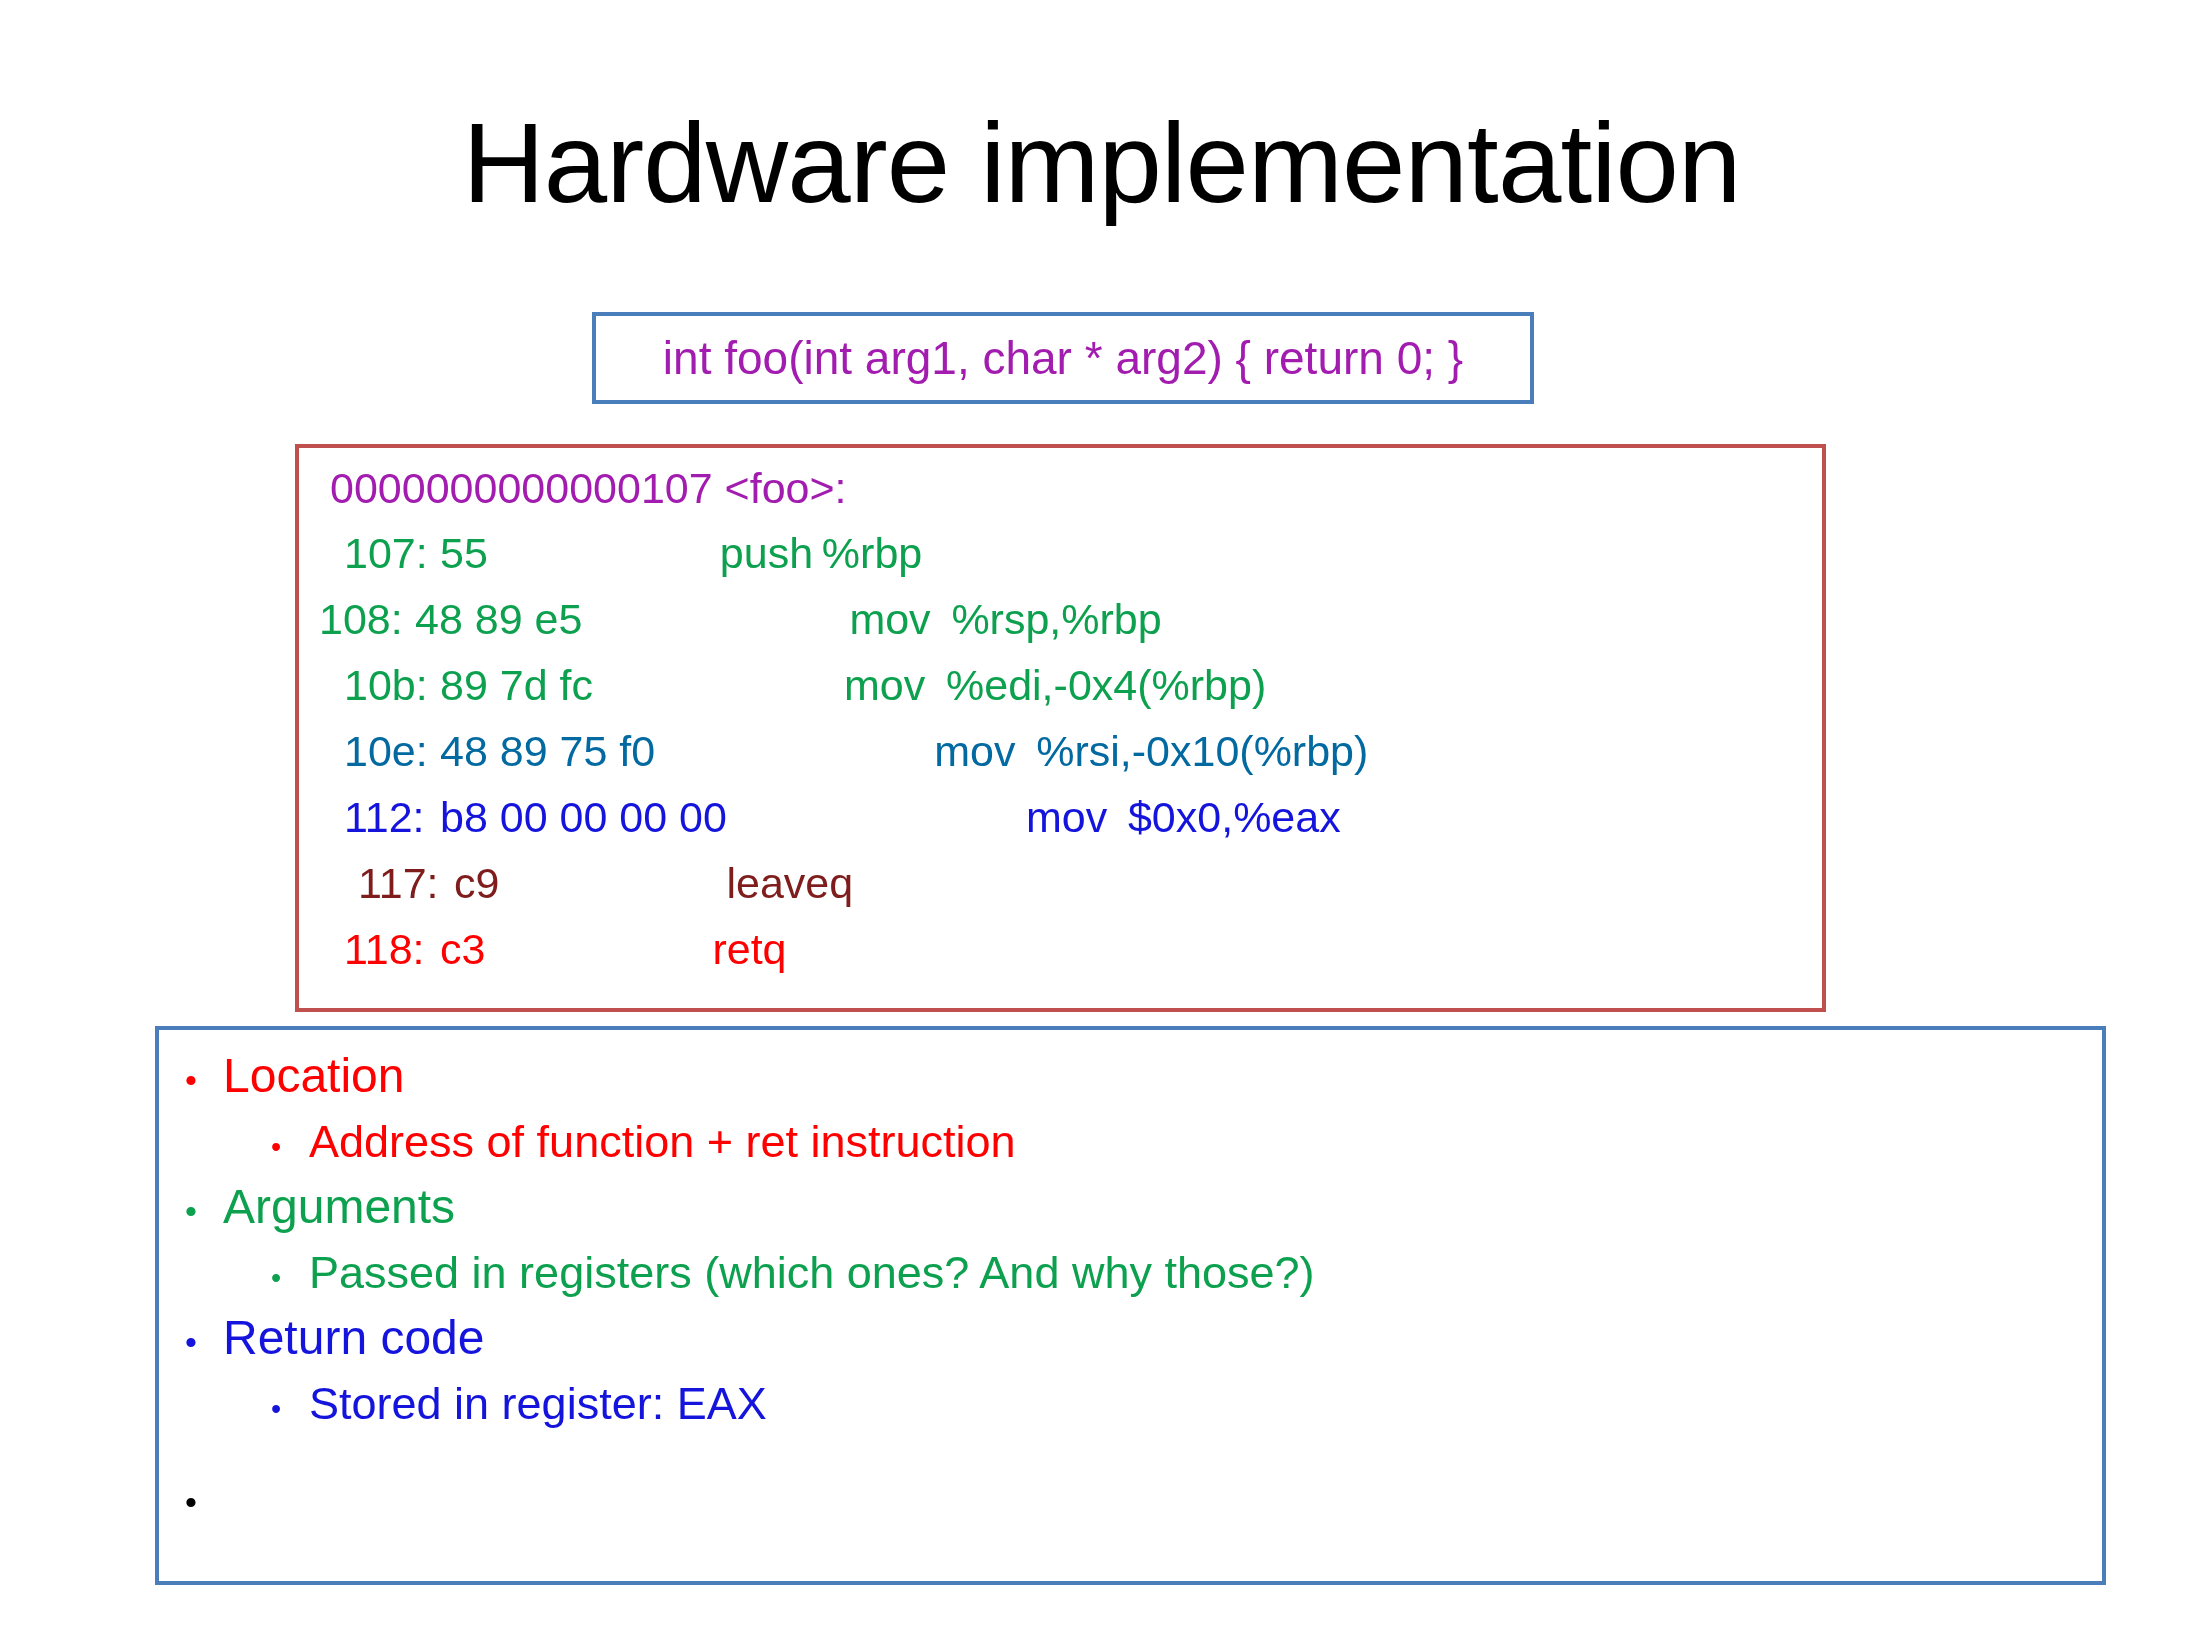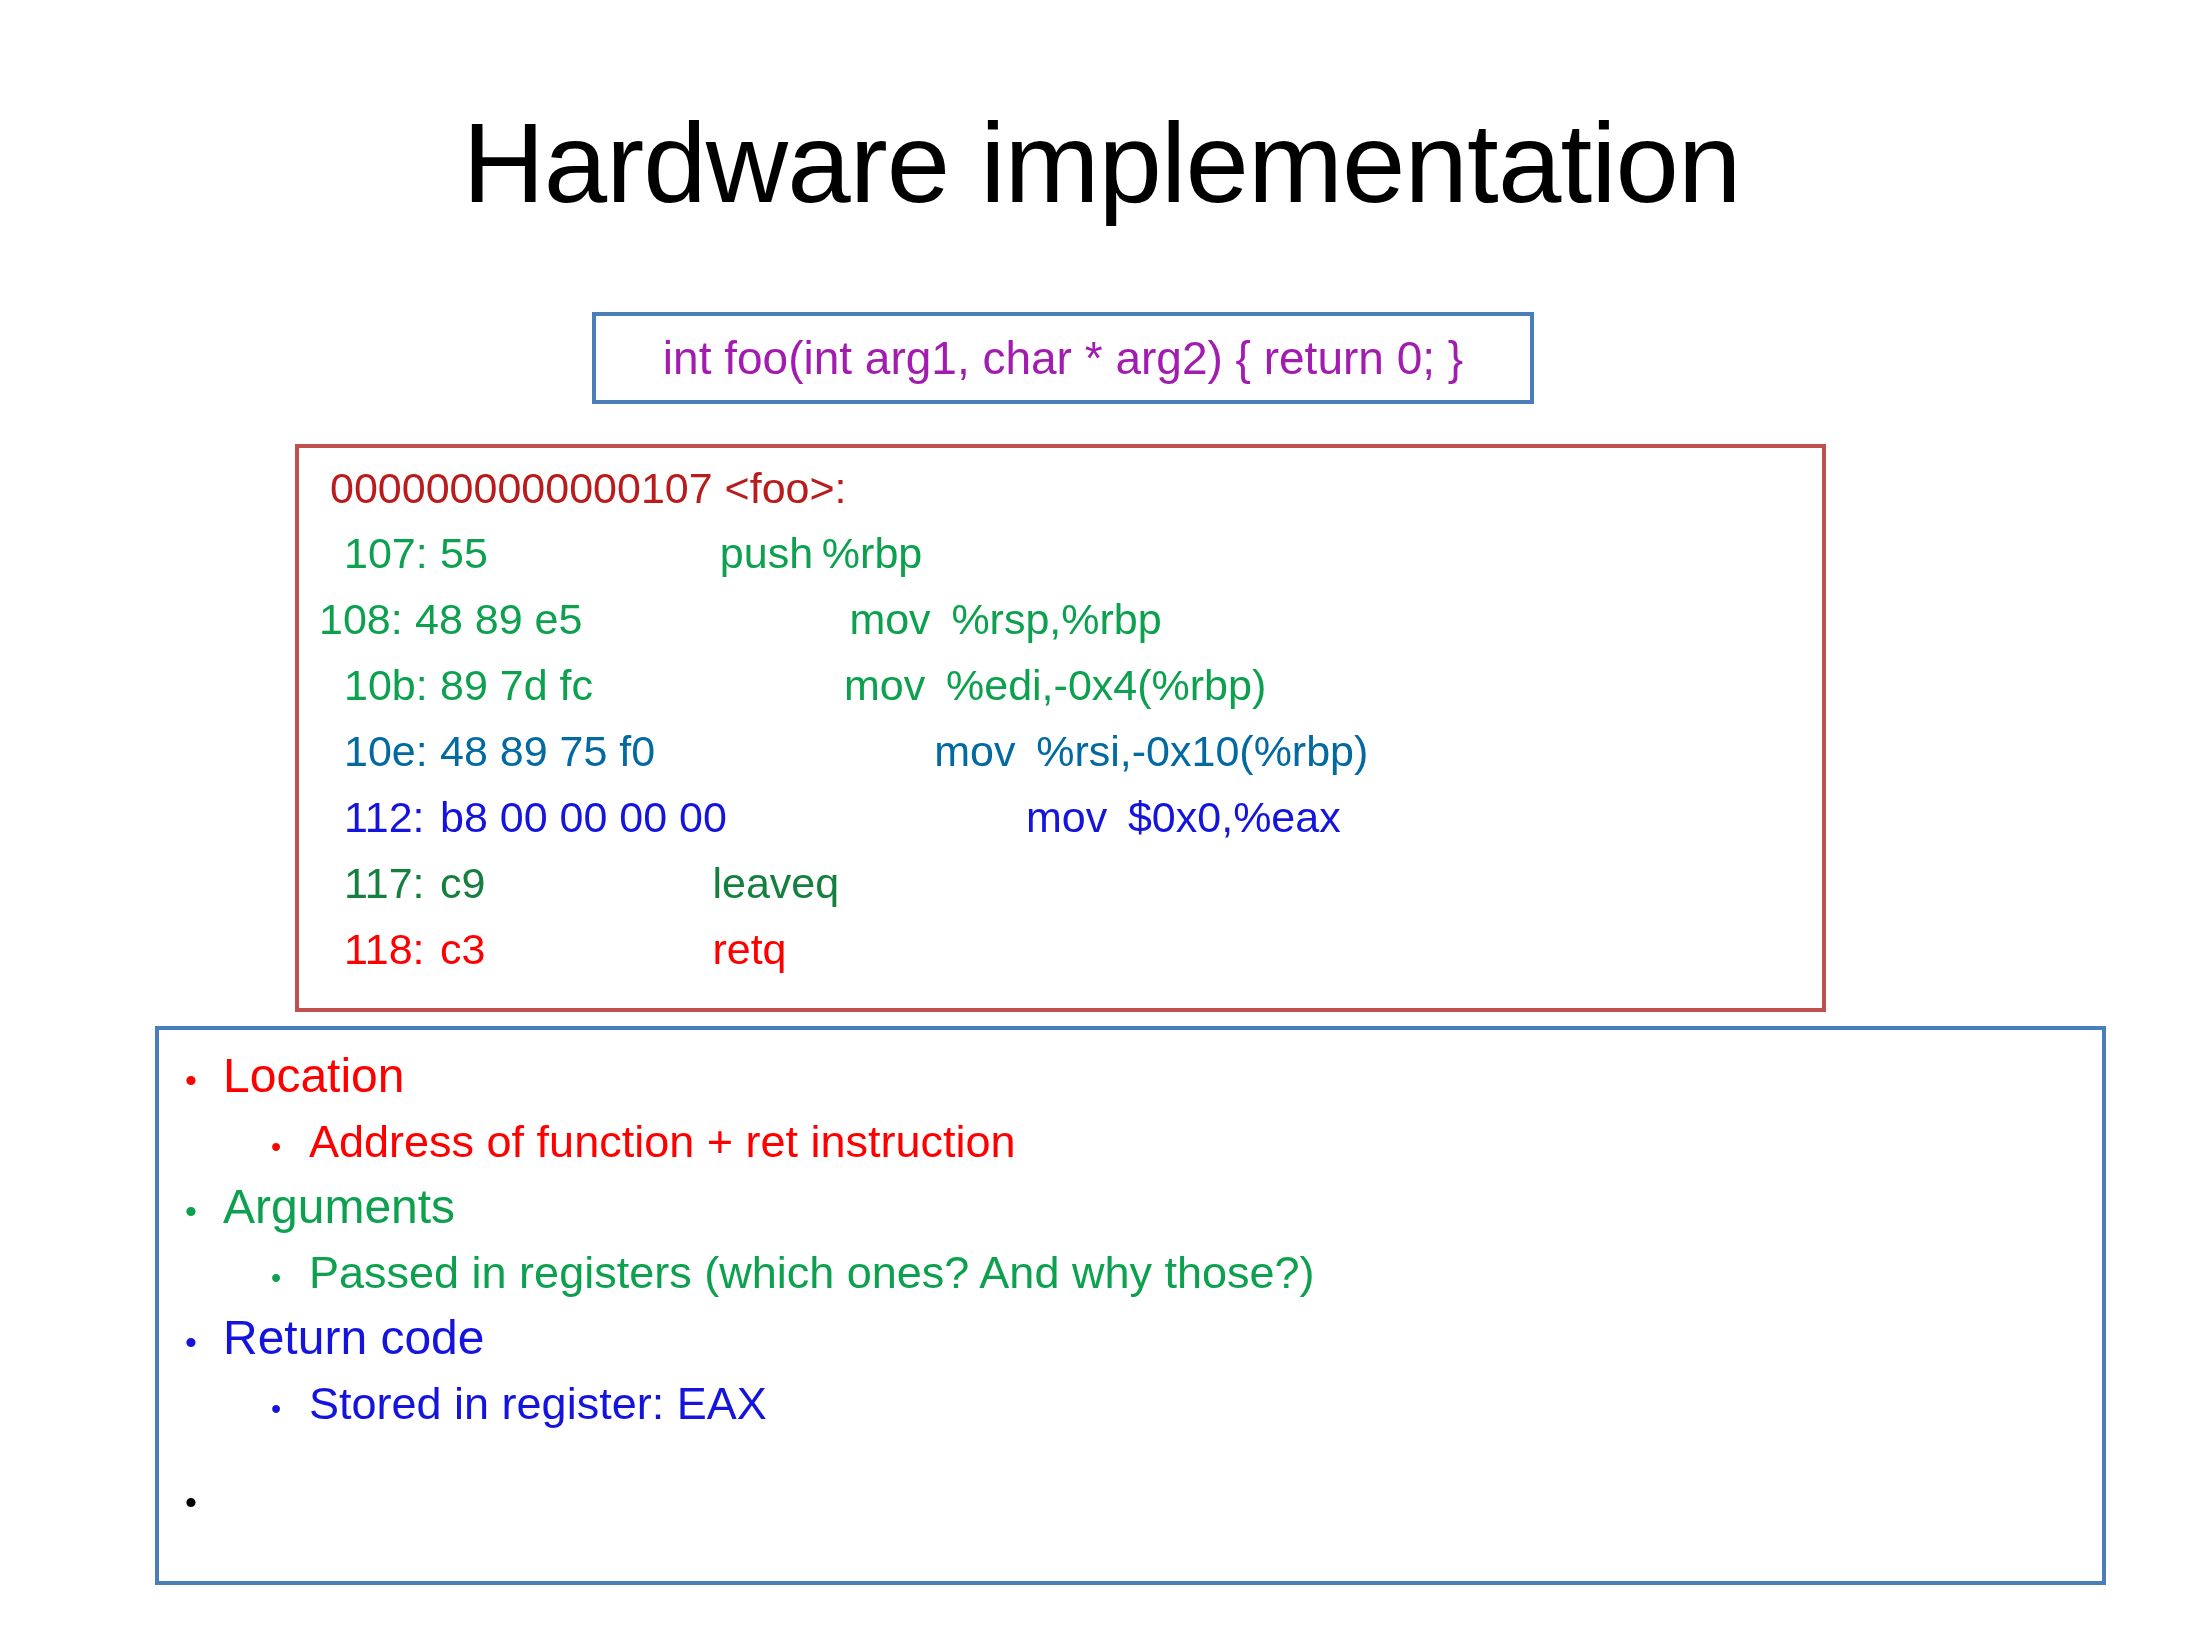--- a/index.html
+++ b/index.html
@@ -67,21 +67,21 @@
     width: 1531px;
     height: 568px;
     box-sizing: border-box;
     border: 4.3px solid #C0504D;
     background: #ffffff;
     padding: 19px 0 0 0;
   }
   .asm-head {
     font-size: 43px;
     line-height: 1;
-    color: #b91c1c;
+    color: #a21caf;
     padding-left: 31px;
     white-space: nowrap;
     margin-bottom: 22.4px;
   }
   .asm-line {
     font-size: 43px;
     line-height: 1;
     white-space: nowrap;
     padding-left: 45px;
     margin-bottom: 23px;
@@ -151,21 +151,21 @@
   </div>
 
   <div class="asm-box">
     <div class="asm-head">0000000000000107 &lt;foo&gt;:</div>
     <div id="asm-lines">
         <div class="asm-line" style="color: rgb(13, 161, 79);"><span class="addr">107:</span><span class="bytes">55</span><span style="display: inline-block; width: 232px;"></span><span class="mnem">push</span><span class="ops">%rbp</span></div>
         <div class="asm-line" style="color: rgb(13, 161, 79); padding-left: 20px;"><span class="addr">108:</span><span class="bytes">48 89 e5</span><span style="display: inline-block; width: 267px;"></span><span class="mnem">mov</span><span class="ops">%rsp,%rbp</span></div>
         <div class="asm-line" style="color: rgb(13, 161, 79);"><span class="addr">10b:</span><span class="bytes">89 7d fc</span><span style="display: inline-block; width: 251px;"></span><span class="mnem">mov</span><span class="ops">%edi,-0x4(%rbp)</span></div>
         <div class="asm-line" style="color: #0369a1;"><span class="addr">10e:</span><span class="bytes">48 89 75 f0</span><span style="display: inline-block; width: 279px;"></span><span class="mnem">mov</span><span class="ops">%rsi,-0x10(%rbp)</span></div>
         <div class="asm-line" style="color: rgb(20, 20, 220);"><span class="addr">112:</span><span class="bytes">b8 00 00 00 00</span><span style="display: inline-block; width: 299px;"></span><span class="mnem">mov</span><span class="ops">$0x0,%eax</span></div>
-        <div class="asm-line" style="color: #15803d;"><span class="addr">117:</span><span class="bytes">c9</span><span style="display: inline-block; width: 227px;"></span><span class="mnem">leaveq</span><span class="ops"></span></div>
+        <div class="asm-line" style="color: #7f1d1d; margin-left: 14px;"><span class="addr">117:</span><span class="bytes">c9</span><span style="display: inline-block; width: 227px;"></span><span class="mnem">leaveq</span><span class="ops"></span></div>
         <div class="asm-line" style="color: rgb(255, 0, 0);"><span class="addr">118:</span><span class="bytes">c3</span><span style="display: inline-block; width: 227px;"></span><span class="mnem">retq</span><span class="ops"></span></div>
       </div>
   </div>
 
   <div class="bullet-box">
     <div id="bullet-list">
         <div class="bullet lvl1" style="color: rgb(255, 0, 0);">
           <span class="dot">•</span>
           <span class="btxt">Location</span>
         </div>

